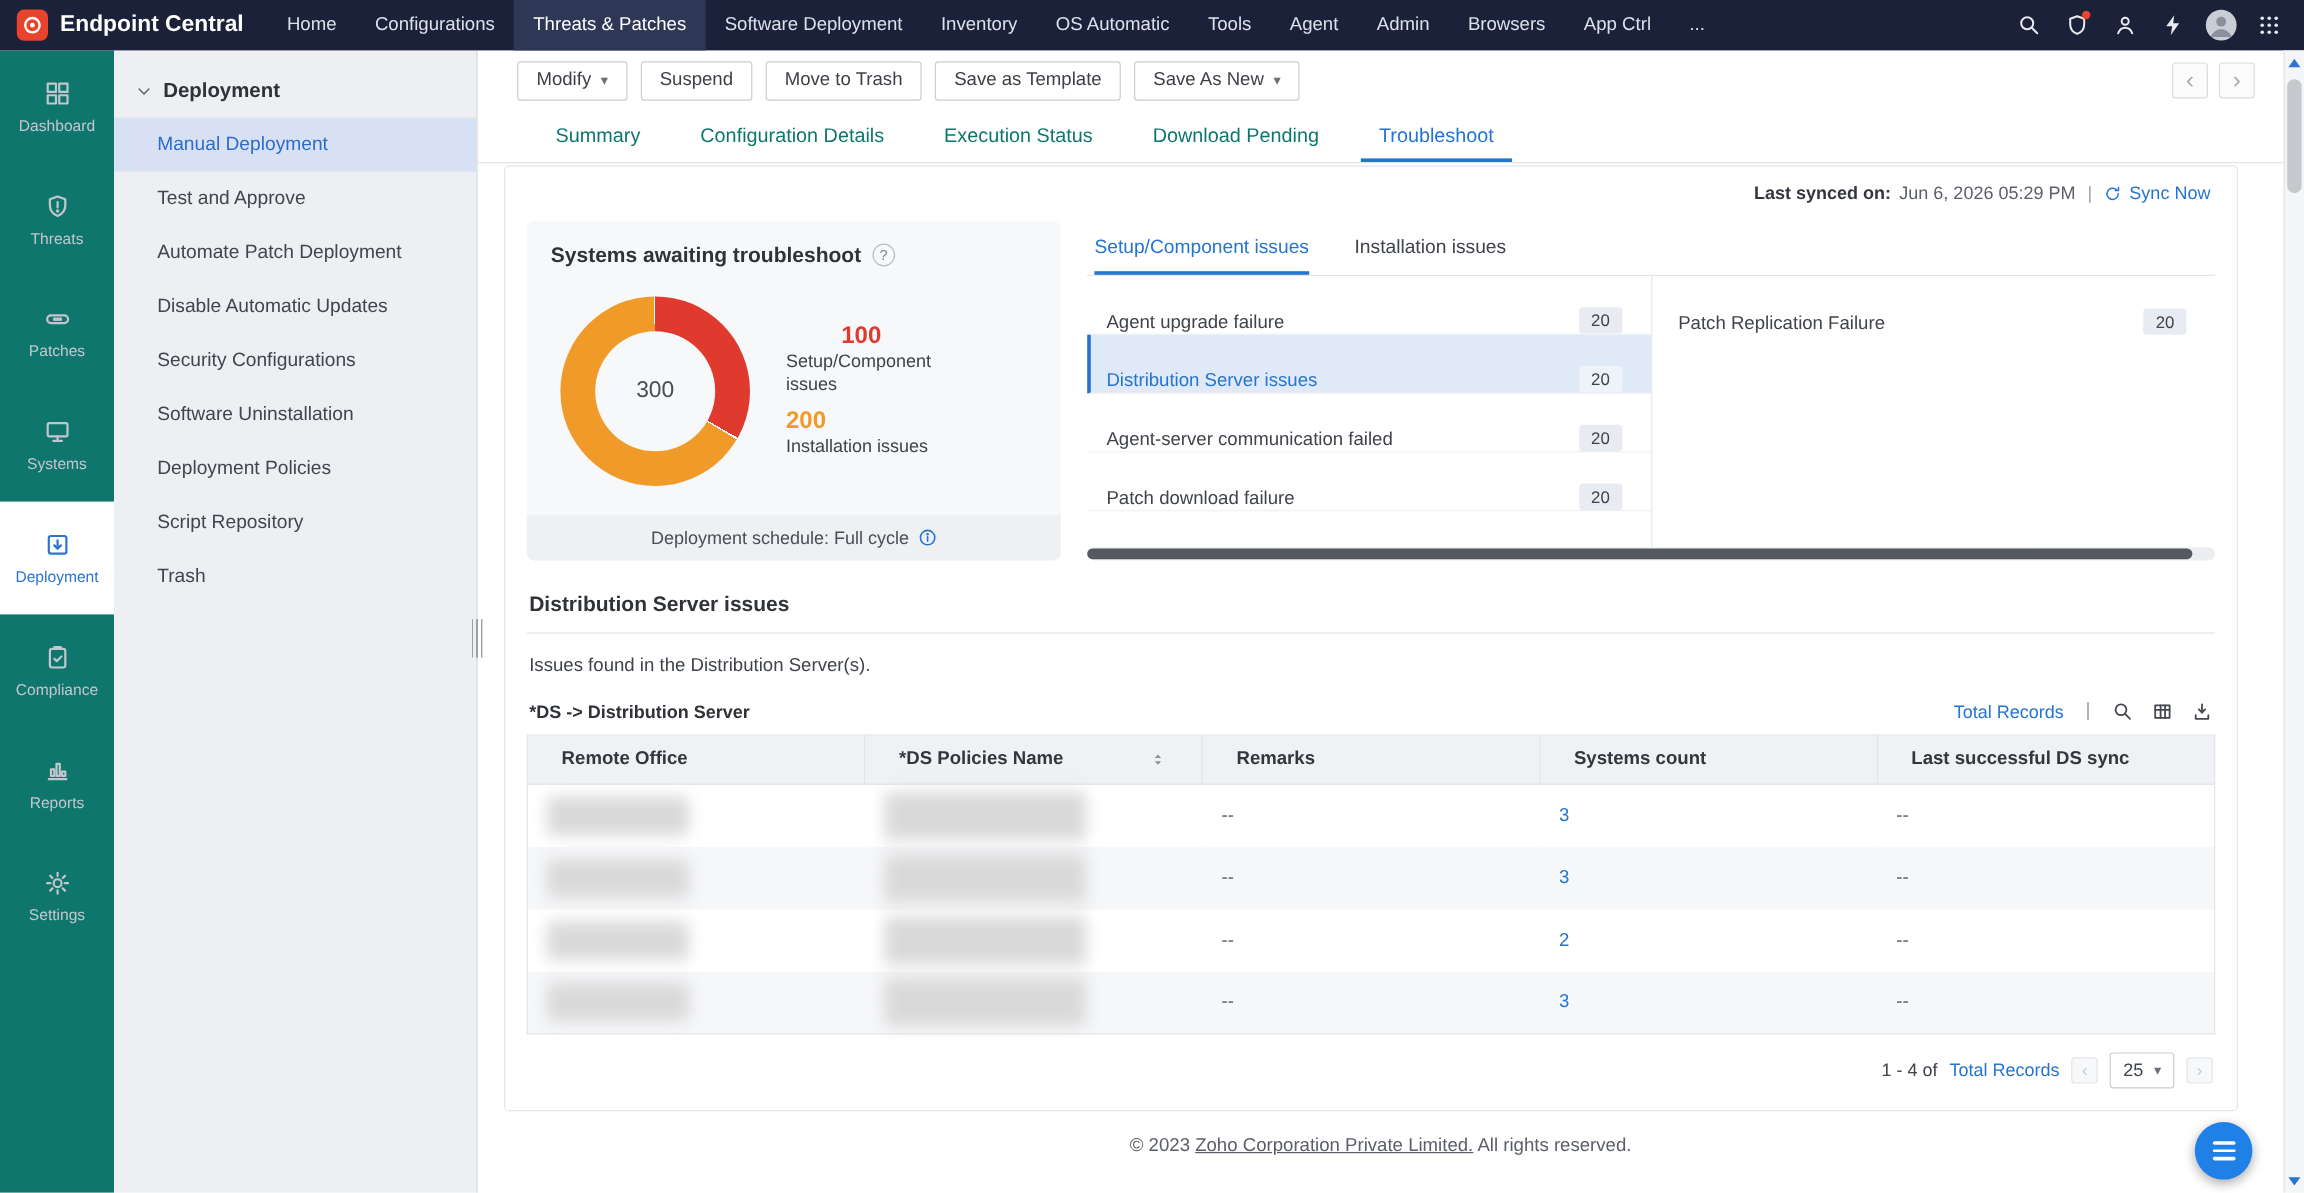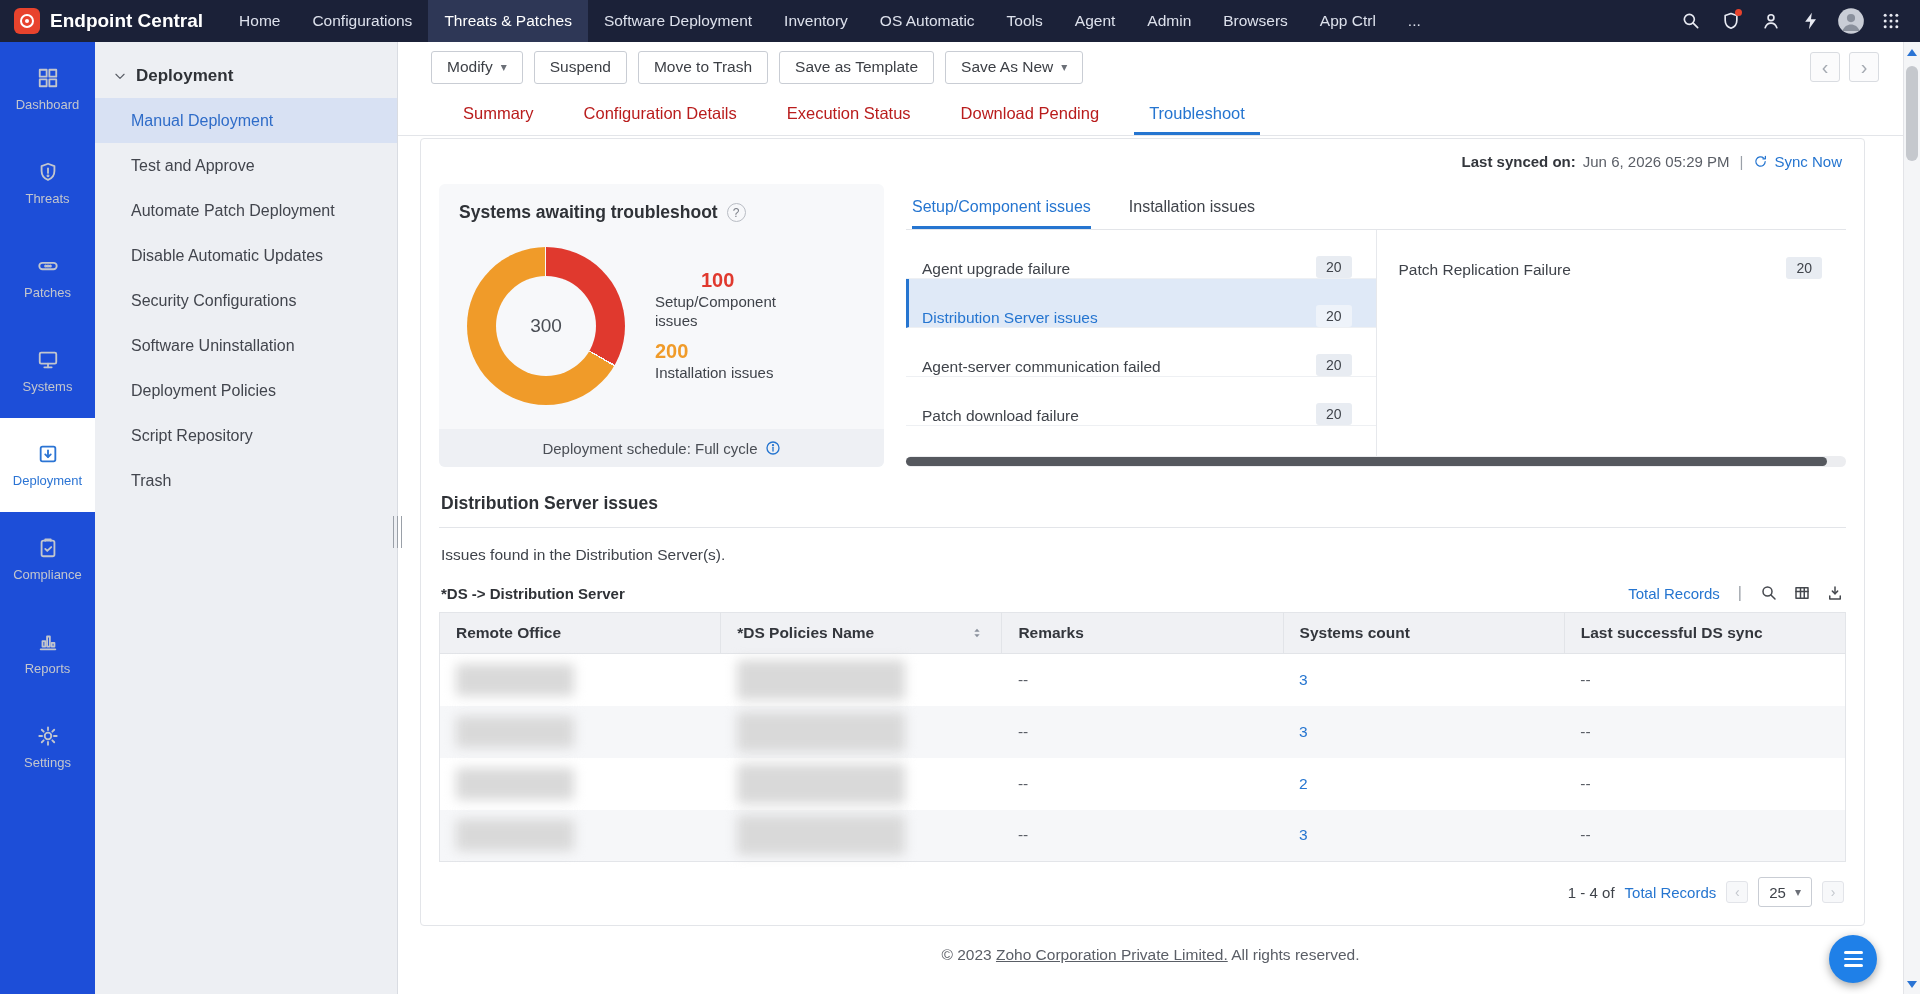--- a/index.html
+++ b/index.html
@@ -17,21 +17,21 @@
   .menu { display:flex; align-items:stretch; }
   .menu-item { display:flex; align-items:center; padding:0 16px; font-size:15.5px; color:#dde1ec; cursor:pointer; white-space:nowrap; }
   .menu-item.active { background:#2e3756; color:#fff; }
   .nav-right { margin-left:auto; display:flex; align-items:center; gap:6px; padding-right:12px; }
   .nav-icon { width:34px; height:34px; display:flex; align-items:center; justify-content:center; color:#e8eaf2; cursor:pointer; position:relative; }
   .nav-icon svg { width:20px; height:20px; }
   .nav-icon .dot { position:absolute; top:5px; right:6px; width:7px; height:7px; border-radius:50%; background:#e8432d; }
   .nav-avatar svg { width:28px; height:28px; }
 
   
-  .rail { position:absolute; top:42px; left:0; width:95px; bottom:0; background:#1d4ed8; z-index:20; }
+  .rail { position:absolute; top:42px; left:0; width:95px; bottom:0; background:#0f766e; z-index:20; }
   .rail-item { height:94px; display:flex; flex-direction:column; align-items:center; justify-content:center; gap:8px; color:#c3c6cd; font-size:13px; cursor:pointer; text-align:center; }
   .rail-item svg { width:22px; height:22px; }
   .rail-item.active { background:#ffffff; color:#2b74d4; }
 
   
   .subnav { position:absolute; top:42px; left:95px; width:303px; bottom:0; background:#edeff3; border-right:1px solid #d9dce2; padding-top:16px; z-index:10; }
   .subnav-header { display:flex; align-items:center; gap:9px; padding:8px 16px 12px 18px; font-size:17px; font-weight:bold; color:#2f3237; cursor:pointer; }
   .subnav-header svg { width:14px; height:14px; color:#5a5e66; }
   .subnav-item { height:45px; display:flex; align-items:center; padding:0 14px 0 36px; font-size:16px; color:#42454d; cursor:pointer; white-space:nowrap; }
   .subnav-item.selected { background:#d8e1f3; color:#2f6cc8; }
@@ -42,21 +42,21 @@
   
   .main { position:absolute; top:42px; left:398px; right:17px; bottom:0; background:#fff; overflow:hidden; }
 
   .actionbar { display:flex; align-items:center; gap:11px; padding:8px 24px 8px 33px; height:50px; }
   .btn { height:33px; padding:0 15px; background:#fff; border:1px solid #c9cdd4; border-radius:3px; font-size:15.5px; color:#3c3f45; display:flex; align-items:center; gap:8px; cursor:pointer; font-family:inherit; white-space:nowrap; }
   .caret { font-size:12px; color:#6b6f77; }
   .pager { margin-left:auto; display:flex; gap:9px; }
   .pager-btn { width:30px; height:30px; border:1px solid #d9dce1; border-radius:3px; background:#fbfbfc; color:#a4a9b1; display:flex; align-items:center; justify-content:center; font-size:20px; cursor:pointer; }
 
   .tabbar { display:flex; padding:0 24px 0 40px; border-bottom:1px solid #e3e5e9; height:44px; }
-  .tab { padding:12px 25px 0; font-size:16.5px; color:#b91c1c; cursor:pointer; position:relative; white-space:nowrap; }
+  .tab { padding:12px 25px 0; font-size:16.5px; color:#0f766e; cursor:pointer; position:relative; white-space:nowrap; }
   .tab.active { color:#2575d0; }
   .tab.active::after { content:""; position:absolute; left:10px; right:10px; bottom:0; height:3px; background:#2575d0; }
 
   .panel { margin:2px 38px 0 22px; border:1px solid #e3e5e9; border-radius:4px; padding:8px 18px 14px; background:#fff; }
 
   .synced { display:flex; justify-content:flex-end; align-items:center; gap:7px; font-size:15px; color:#5a5e66; padding:6px 4px 14px; }
   .synced .lbl { font-weight:bold; color:#33363c;margin-left:32px; }
   .sep { color:#9aa0a8; padding:0 3px; }
   .sync-now { color:#2575d0; display:flex; align-items:center; gap:6px; cursor:pointer; }
   .sync-now svg { width:15px; height:15px; }
@@ -97,21 +97,21 @@
 
   .section-title { margin-top:26px; padding:0 2px 13px; font-size:17.5px; font-weight:bold; color:#2f3237; border-bottom:1px solid #e3e5e9; }
   .section-desc { padding:18px 2px 4px; font-size:15.5px; color:#3f434a; }
   .table-toolbar { display:flex; align-items:center; padding:16px 2px 10px; }
   .table-label { font-size:15px; font-weight:bold; color:#2f3237; }
   .table-actions { margin-left:auto; display:flex; align-items:center; gap:15px; color:#45484e; }
   .table-actions svg { width:18px; height:18px; cursor:pointer; }
   .total-link { color:#2575d0; font-size:15px; cursor:pointer; }
 
   table.ds { width:100%; border-collapse:collapse; border:1px solid #e3e5e9; table-layout:fixed; }
-  table.ds th { background:#f0f1f4; text-align:left; font-size:15.5px; color:#33363c; padding:11px 16px; border-right:1px solid #e2e4e8; border-bottom:1px solid #e2e4e8; font-weight:bold; }
+  table.ds th { background:#f0f1f4; text-align:left; font-size:15.5px; color:#33363c; padding:11px 28px; border-right:1px solid #e2e4e8; border-bottom:1px solid #e2e4e8; font-weight:bold; }
   table.ds th:last-child { border-right:none; }
   .th-flex { display:flex; align-items:center; }
   .th-flex svg { width:16px; height:16px; margin-left:auto; cursor:pointer; }
   table.ds td { height:52px; padding:0 16px; font-size:15.5px; color:#5a5e66; }
   table.ds tr.alt td { background:#f6f7f9; }
   .blur-blob { background:#d9d9d9; border-radius:3px; filter:blur(6px); }
   .blob-a { width:118px; height:32px; }
   .blob-b { width:168px; height:40px; }
   .cell-link { color:#2575d0; cursor:pointer; }
 

